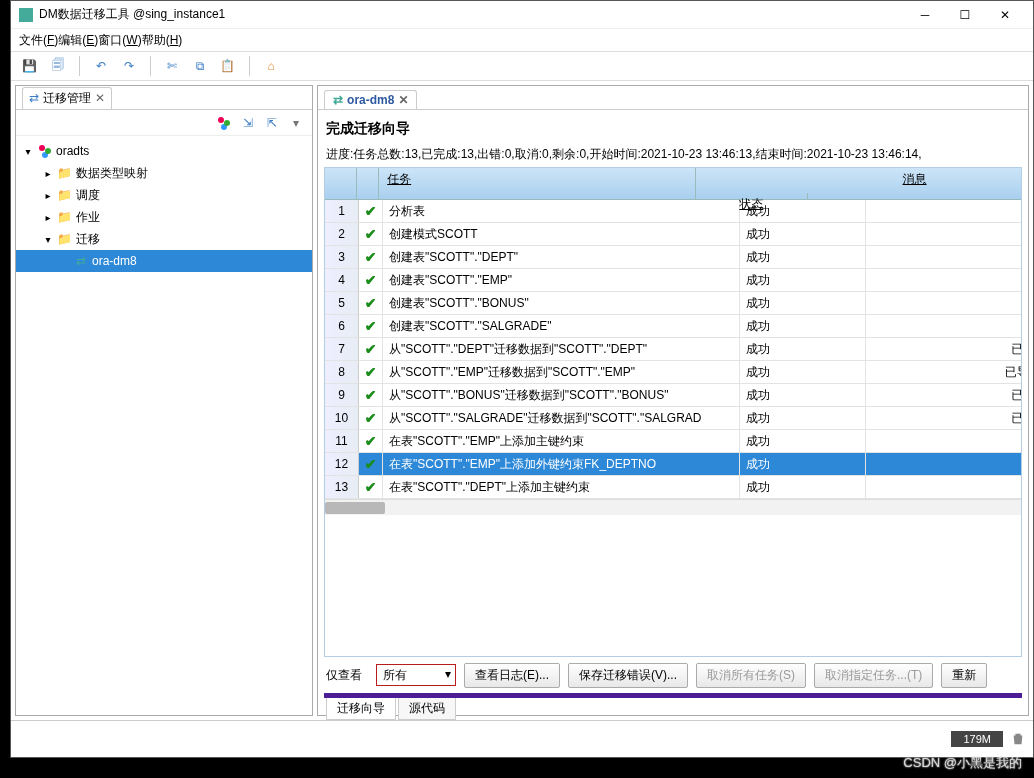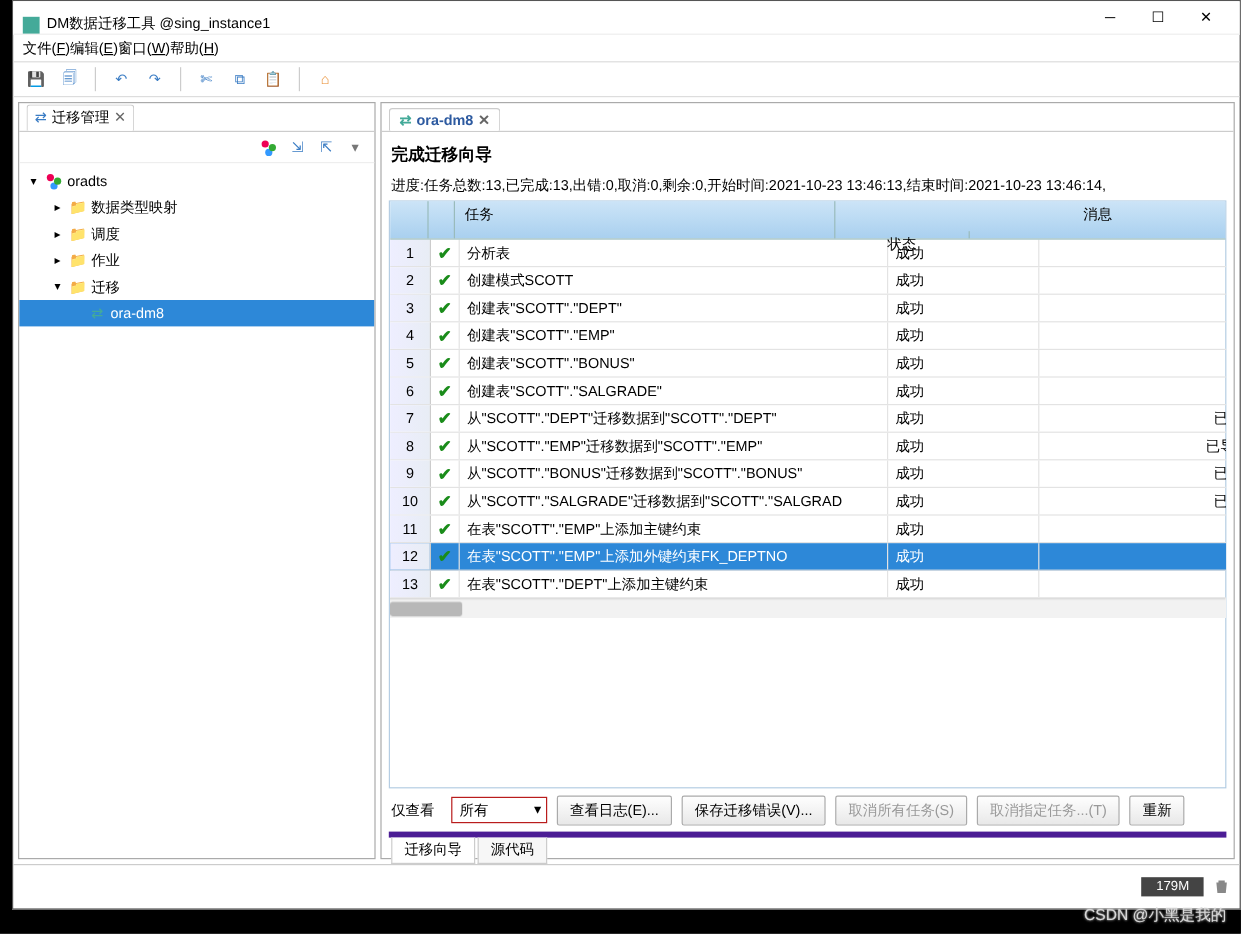--- a/index.html
+++ b/index.html
@@ -1,18 +1,18 @@
 <!DOCTYPE html>
 <html><head>
 <meta charset="utf-8">
 <style>
 * { box-sizing: border-box; margin: 0; padding: 0; font-family: "Microsoft YaHei", Arial, sans-serif; font-size: 12px; }
 html, body { width: 1034px; height: 778px; background: #000; overflow: hidden; }
 .window { position: absolute; left: 10px; top: 0; width: 1024px; height: 758px; background: #fff; border: 1px solid #555; display: flex; flex-direction: column; }
-.titlebar { height: 28px; background: #fff; display: flex; align-items: flex-end; padding: 0 8px; border-bottom: 1px solid #eee; }
+.titlebar { height: 28px; background: #fff; display: flex; align-items: center; padding: 0 8px; border-bottom: 1px solid #eee; }
 .title-icon { width: 14px; height: 14px; background: #4a9; margin-right: 6px; }
 .title-text { flex: 1; }
 .win-btns { display: flex; }
 .win-btn { width: 40px; height: 28px; display: flex; align-items: center; justify-content: center; cursor: pointer; }
 .menubar { height: 22px; display: flex; align-items: center; padding: 0 8px; gap: 0; }
 .menubar span { cursor: pointer; }
 .menubar u { text-decoration: underline; }
 .toolbar { height: 30px; border-top: 1px solid #ddd; border-bottom: 1px solid #ddd; display: flex; align-items: center; padding: 0 8px; gap: 6px; }
 .tb-btn { width: 22px; height: 22px; display: flex; align-items: center; justify-content: center; cursor: pointer; color: #3a7cc4; }
 .tb-sep { width: 1px; height: 20px; background: #ccc; margin: 0 4px; }
@@ -34,21 +34,21 @@
 .node-icon-rgb::after { content:''; position:absolute; width:6px; height:6px; border-radius:50%; background:#3a3; right:0; top:3px; box-shadow: -3px 4px 0 0 #39f; }
 .arrows-icon { color: #4a9; }
 .right-panel { flex: 1; border: 1px solid #aaa; display: flex; flex-direction: column; min-width: 0; }
 .rp-tabs { height: 24px; border-bottom: 1px solid #ccc; display: flex; align-items: flex-end; padding: 0 6px; }
 .rp-tab { display: flex; align-items: center; gap: 4px; padding: 2px 8px; border: 1px solid #ccc; border-bottom: none; background: #fff; border-radius: 3px 3px 0 0; color: #2d5aa0; font-weight: bold; }
 .rp-content { flex: 1; display: flex; flex-direction: column; padding: 6px 6px 0 6px; min-height: 0; }
 .wizard-title { font-size: 14px; font-weight: bold; padding: 4px 2px; }
 .wizard-sub { padding: 0 2px 8px 14px; color: #333; }
 .progress-text { padding: 4px 2px; white-space: nowrap; overflow: hidden; }
 .table-wrap { flex: 1; border: 1px solid #b5cde3; overflow: auto; min-height: 0; min-width: 0; }
-.grid-header { display: flex; background: linear-gradient(#cce4f7, #a9d0ef); border-bottom: 1px solid #9bb; position: sticky; top: 0; font-weight: normal; height: 32px; align-items: stretch; }
+.grid-header { display: flex; background: linear-gradient(#cce4f7, #a9d0ef); border-bottom: 1px solid #9bb; position: sticky; top: 0; font-weight: normal; height: 32px; align-items: stretch; text-decoration: underline; }
 .grid-header .gh { border-right: 1px solid #9bb; padding: 3px 6px; text-align: center; }
 .gh-num { width: 34px; }
 .gh-chk { width: 24px; }
 .gh-task { width: 357px; text-align: left !important; padding-left: 8px !important; }
 .gh-status { width: 126px; margin-top: 25px; }
 .gh-msg { width: 240px; border-right: none !important; }
 .grid-rows { min-width: 781px; }
 .grid-row { display: flex; height: 23px; align-items: center; border-bottom: 1px solid #e3e3e3; }
 .grid-row.selected { background: #2d88d8; color: #fff; }
 .gc { border-right: 1px solid #e3e3e3; height: 100%; display: flex; align-items: center; padding: 0 6px; }

